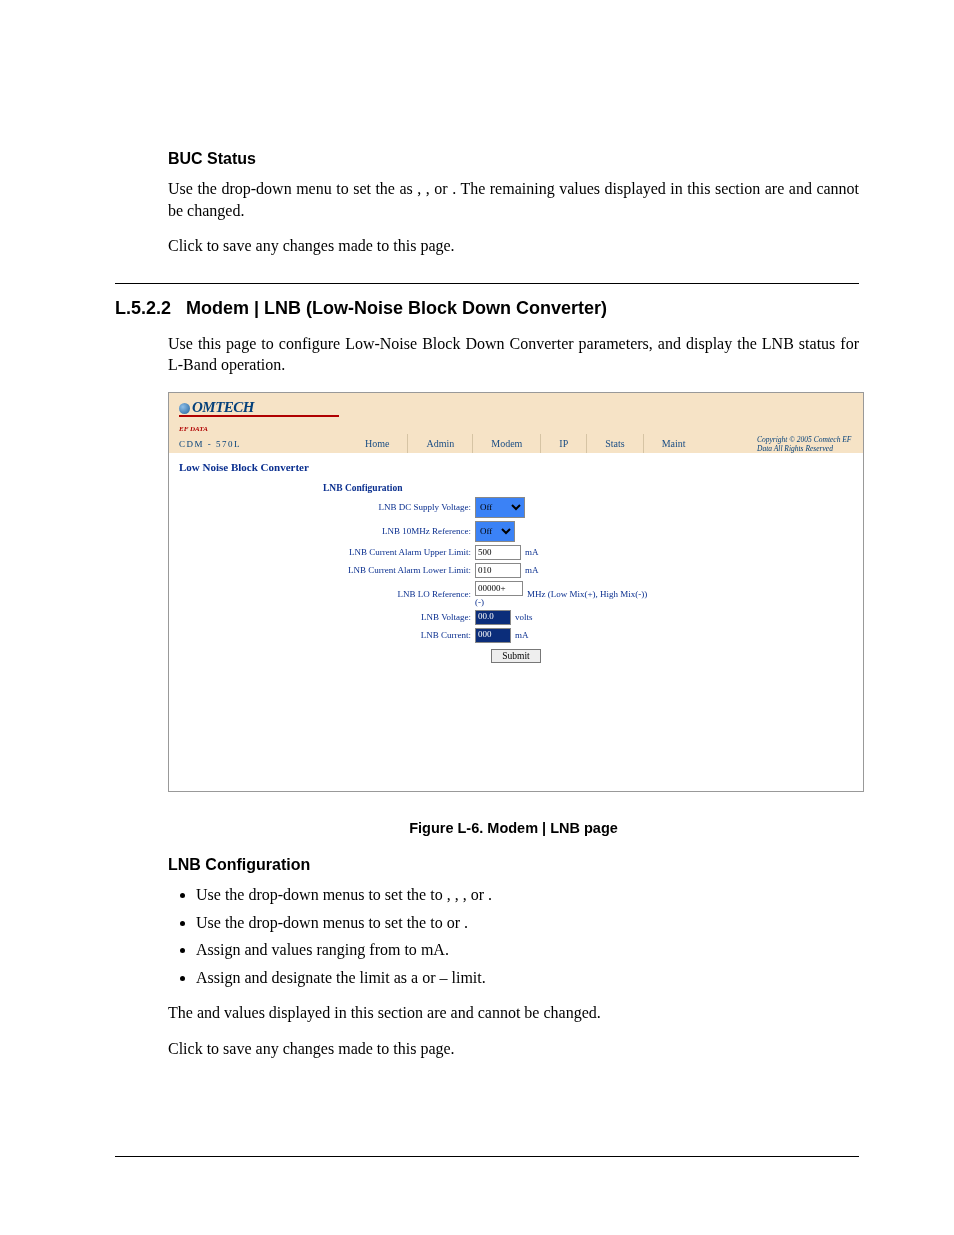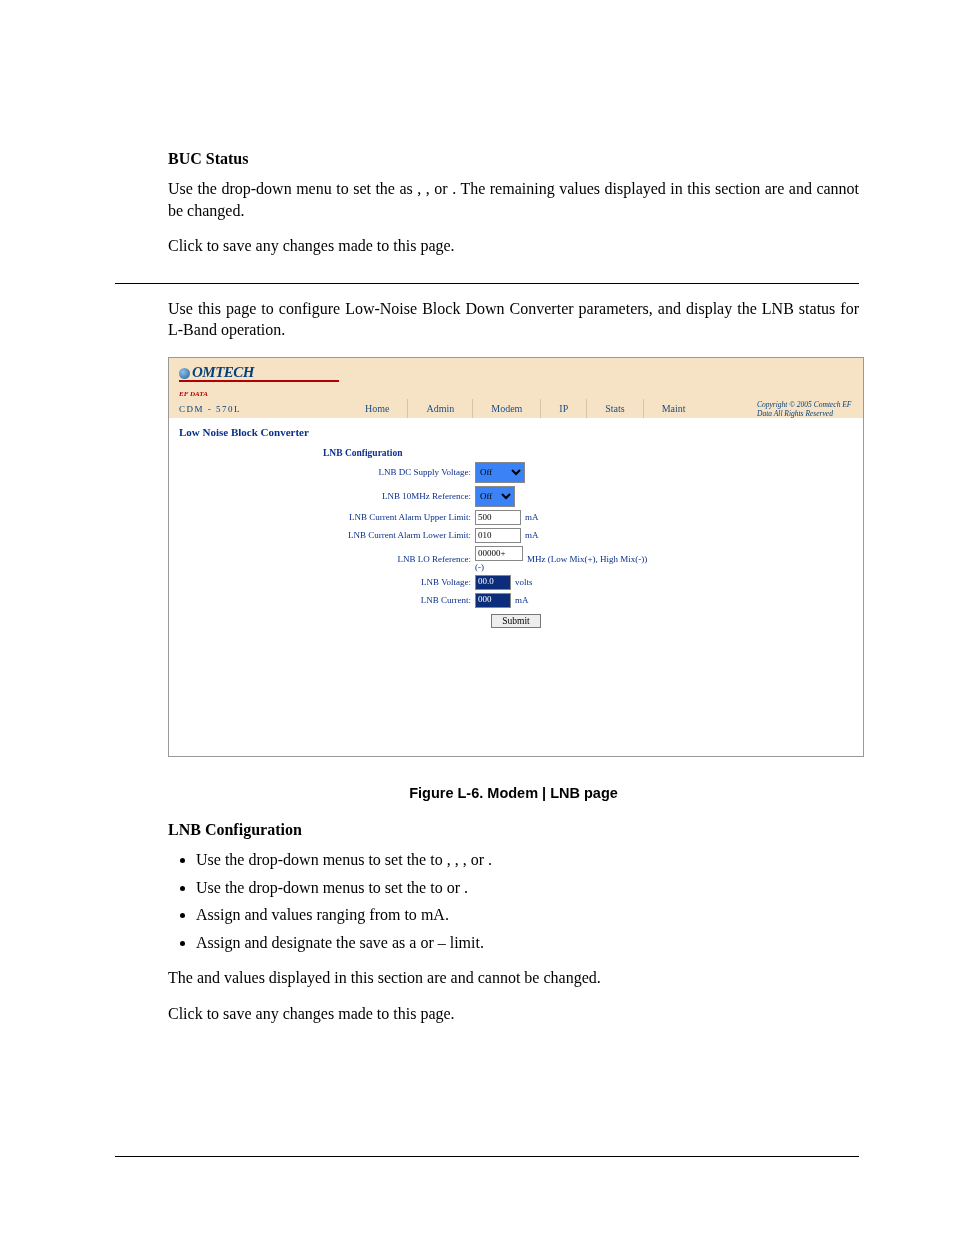--- a/index.html
+++ b/index.html
@@ -1,18 +1,18 @@
 <!DOCTYPE html>
 <html><head>
 <meta charset="utf-8">
 <style>
   body{background:#fff;margin:0;font-family:"Times New Roman",serif;color:#000;font-size:16px}
   .page{width:954px;min-height:1235px;margin:0 auto;box-sizing:border-box;padding:130px 95px 60px 115px;position:relative}
   h2{font-family:Arial,Helvetica,sans-serif;font-weight:700;font-size:18px;margin:0 0 14px 0}
-  h3{font-family:Liberation Serif, serif;font-weight:700;font-size:16px;margin:20px 0 10px 53px}
+  h3{font-family:Liberation Sans, sans-serif;font-weight:700;font-size:16px;margin:20px 0 10px 53px}
   p{margin:0 0 14px 53px;text-align:justify;line-height:1.35}
   .hr{border:none;border-top:1.5px solid #000;margin:26px 0 14px 0}
   ul{margin:0 0 14px 53px;padding-left:28px}
   ul li{margin-bottom:6px;line-height:1.35;text-align:justify}
   .figure{margin:16px 0 14px 53px}
   .figcap{text-align:center;font-family:Arial,Helvetica,sans-serif;font-weight:700;font-size:14.5px;margin:28px 0 8px 53px}
   .webui{border:1px solid #999;width:694px;font-family:Verdana,Geneva,sans-serif;font-size:10px;color:#000;background:#fff}
   .topbar{display:flex;align-items:flex-end;background:#f6e3c6;position:relative}
   .logo{width:160px;padding:6px 8px 4px 10px}
   .logo .brand{font:italic 700 15px Georgia,serif;color:#04407a;letter-spacing:-0.5px}
@@ -53,20 +53,24 @@
     <span>. The remaining values displayed in this section are </span>
     <span> and cannot be changed.</span>
   </p>
   <p>
     <span>Click </span>
     <span> to save any changes made to this page.</span>
   </p>
 
   <hr class="hr">
 
+  <h2>
+    <span>L.5.2.2</span>&nbsp;&nbsp;
+    <span>Modem | LNB (Low-Noise Block Down Converter)</span>
+  </h2>
 
   <p>Use this page to configure Low-Noise Block Down Converter parameters, and display the LNB status for L-Band operation.</p>
 
   <div class="figure">
     <div class="webui">
       <div class="topbar">
         <div class="logo">
           <div class="brand"><span class="ball"></span><span>OMTECH</span></div>
           <div class="sub">EF DATA</div>
           <div class="mdl">CDM - 570L</div>
@@ -170,21 +174,21 @@
     </li>
     <li>
       <span>Assign </span>
       <span> and </span>
       <span> values ranging from </span>
       <span> to </span>
       <span> mA.</span>
     </li>
     <li>
       <span>Assign </span>
-      <span> and designate the save as a </span>
+      <span> and designate the limit as a </span>
       <span> or </span>
       <span> – limit.</span>
     </li>
   </ul>
 
   <p>
     <span>The </span>
     <span> and </span>
     <span> values displayed in this section are </span>
     <span> and cannot be changed.</span>

